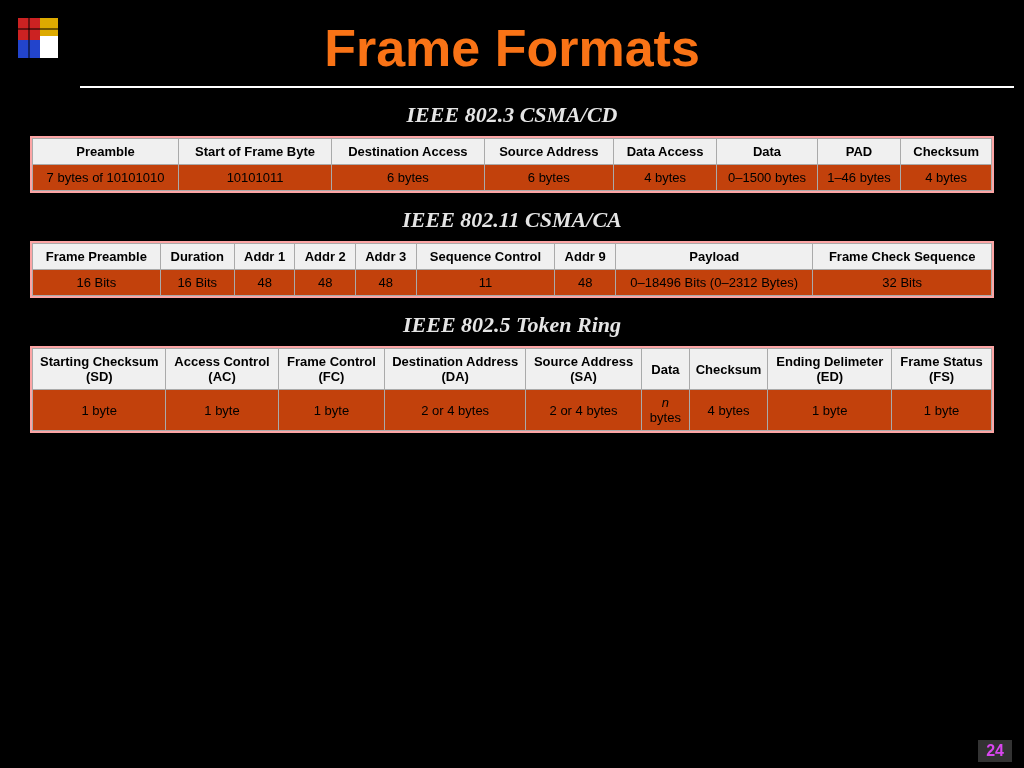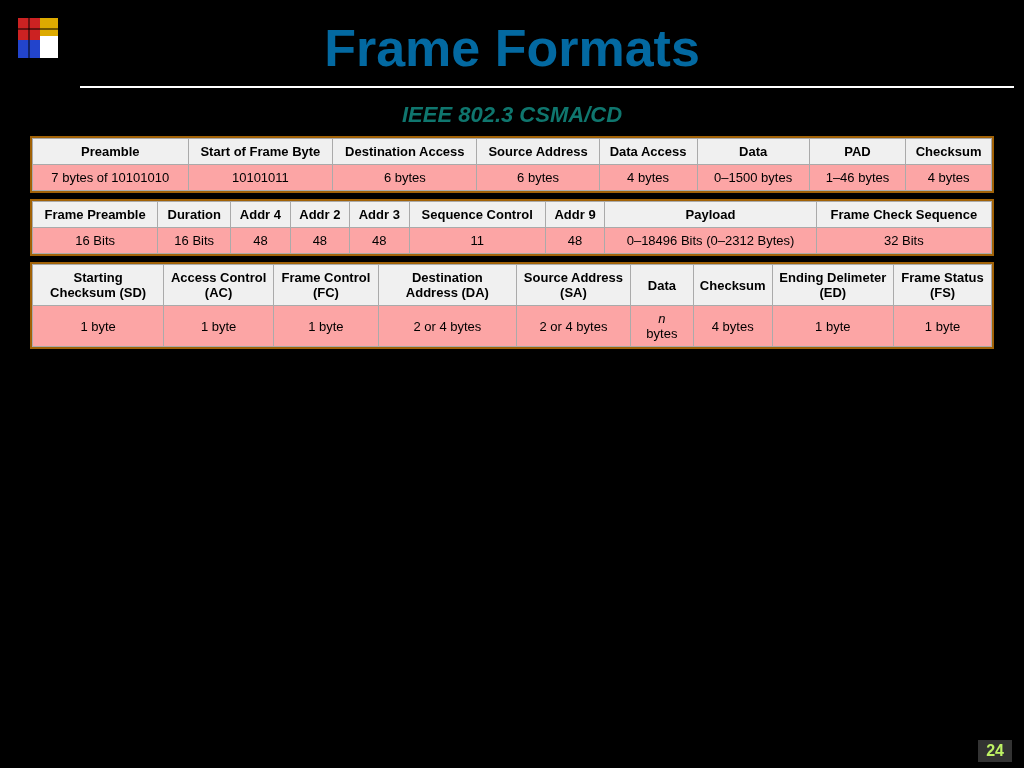--- a/index.html
+++ b/index.html
@@ -14,21 +14,21 @@
     }
 
     
     .header {
       text-align: center;
       padding: 18px 0 8px 0;
     }
     .header h1 {
       font-size: 52px;
       font-weight: 900;
-      color: #0369a1;
+      color: #f97316;
       font-family: Arial Black, Arial, sans-serif;
     }
 
     
     .logo {
       position: absolute;
       top: 10px;
       left: 10px;
       width: 70px;
       height: 70px;
@@ -40,29 +40,30 @@
       border-top: 2px solid #fff;
       margin: 0 10px 0 80px;
     }
 
     
     .section-title {
       text-align: center;
       font-size: 22px;
       font-weight: bold;
       font-style: italic;
-      color: #0f766e;
+      color: #e5e5e5;
       margin: 14px 0 8px 0;
+      font-family: Liberation Serif, serif;
     }
 
     
     .table-container {
       margin: 0 30px;
-      background: #fca5a5;
-      border: 2px solid #a16207;
+      background: #c2410c;
+      border: 2px solid #fca5a5;
     }
 
     table {
       width: 100%;
       border-collapse: collapse;
       color: #000;
       font-size: 13px;
     }
 
     th {
@@ -70,34 +71,34 @@
       padding: 5px 6px;
       text-align: center;
       font-weight: bold;
       background: #f0f0f0;
       vertical-align: middle;
       font-size: 13px;
     }
 
     td {
       border: 1px solid #aaa;
-      padding: 5px 12px;
+      padding: 5px 4px;
       text-align: center;
       vertical-align: middle;
       font-size: 13px;
     }
 
     
     .page-num {
       position: absolute;
       bottom: 6px;
       right: 12px;
       font-size: 16px;
       font-weight: bold;
-      color: #bef264;
+      color: #d946ef;
       background: #333;
       padding: 2px 8px;
     }
 
     .section-block {
       margin-bottom: 6px;
     }
   </style>
 </head>
 <body>
@@ -150,27 +151,28 @@
           <td>0–1500 bytes</td>
           <td>1–46 bytes</td>
           <td>4 bytes</td>
         </tr>
       </tbody>
     </table>
   </div>
 </div>
 
 <div class="section-block">
+  <div class="section-title">IEEE 802.11 CSMA/CA</div>
   <div class="table-container">
     <table>
       <thead>
         <tr>
           <th>Frame Preamble</th>
           <th>Duration</th>
-          <th>Addr 4</th>
+          <th>Addr 1</th>
           <th>Addr 2</th>
           <th>Addr 3</th>
           <th>Sequence Control</th>
           <th>Addr 9</th>
           <th>Payload</th>
           <th>Frame Check Sequence</th>
         </tr>
       </thead>
       <tbody>
         <tr>
@@ -183,20 +185,21 @@
           <td>48</td>
           <td>0–18496 Bits (0–2312 Bytes)</td>
           <td>32 Bits</td>
         </tr>
       </tbody>
     </table>
   </div>
 </div>
 
 <div class="section-block">
+  <div class="section-title">IEEE 802.5 Token Ring</div>
   <div class="table-container">
     <table>
       <thead>
         <tr>
           <th>Starting Checksum (SD)</th>
           <th>Access Control (AC)</th>
           <th>Frame Control (FC)</th>
           <th>Destination Address (DA)</th>
           <th>Source Address (SA)</th>
           <th>Data</th>

